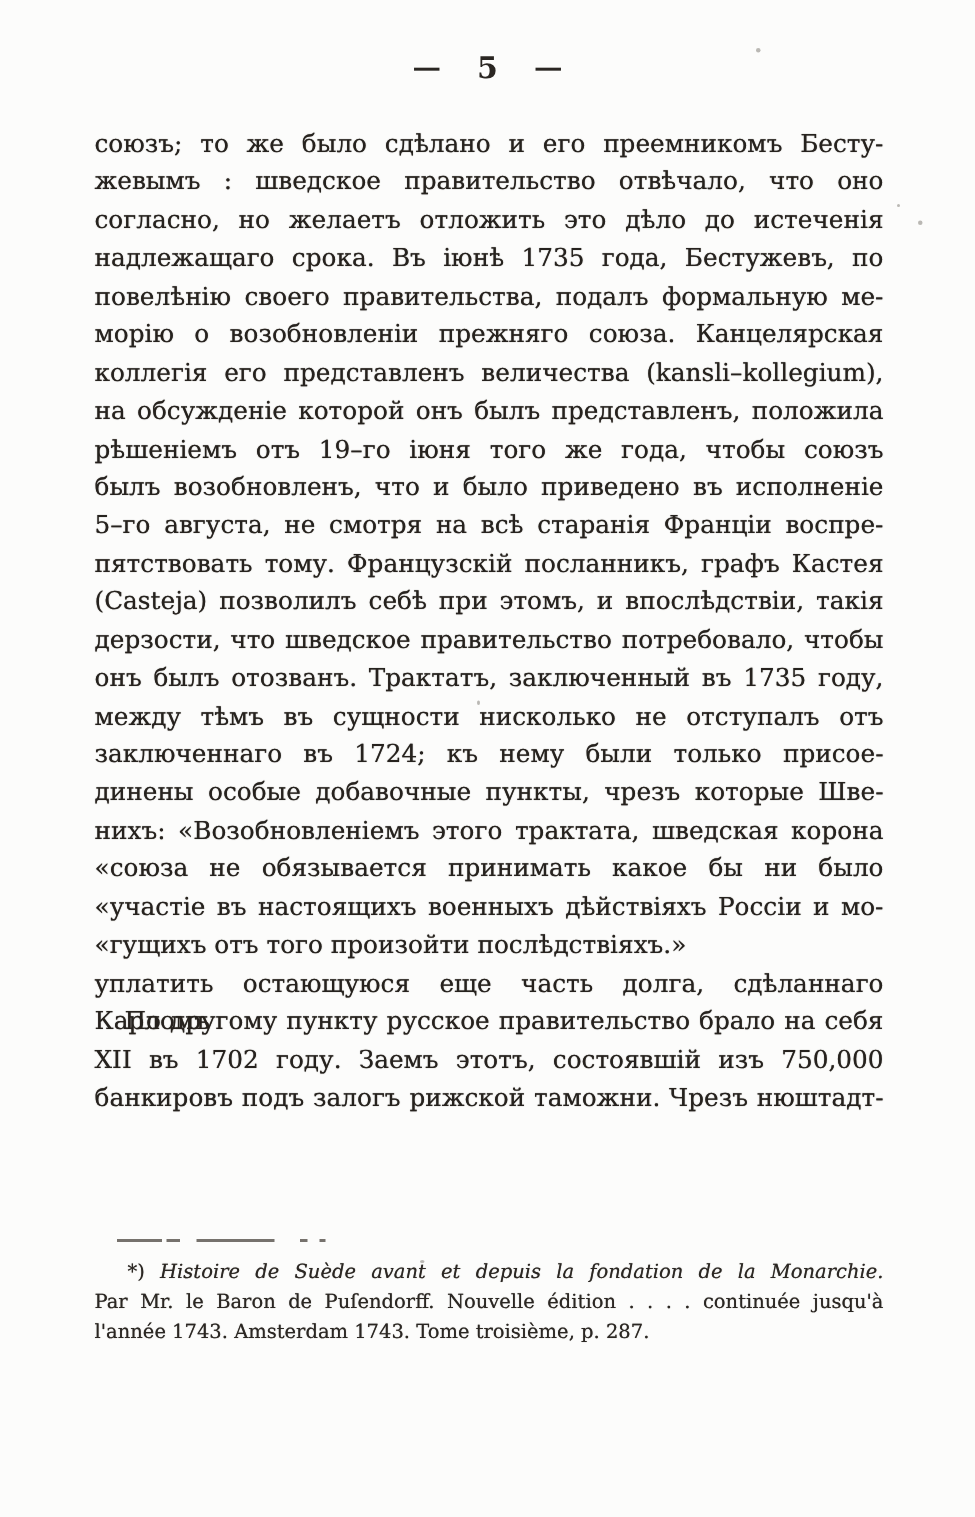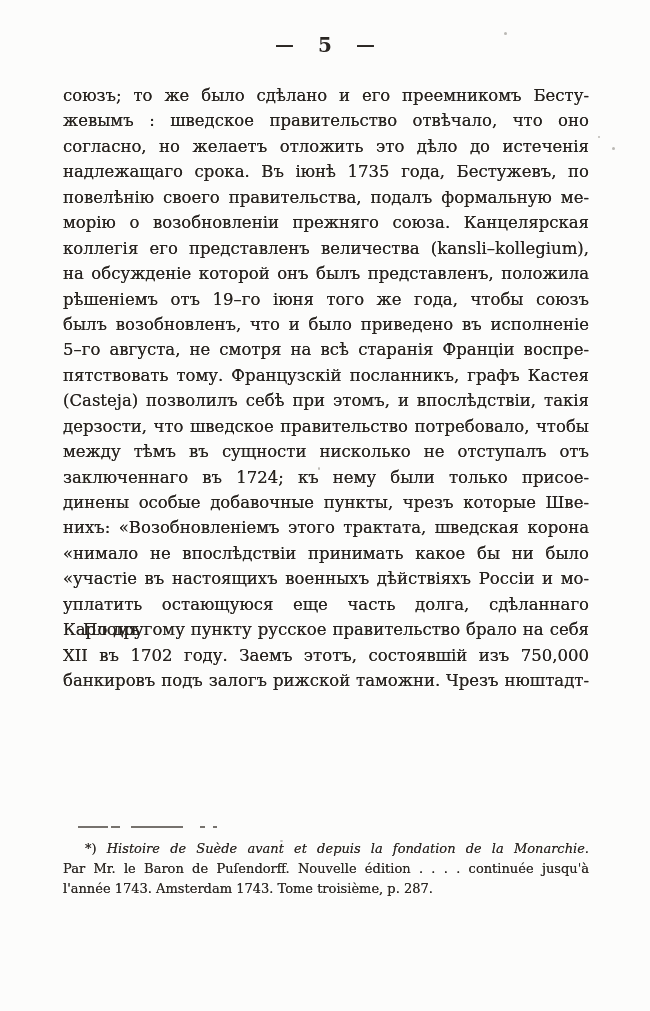--- a/index.html
+++ b/index.html
@@ -78,26 +78,28 @@
     <div class="bline">повелѣнію своего правительства, подалъ формальную ме-</div>
     <div class="bline">морію о возобновленіи прежняго союза. Канцелярская</div>
     <div class="bline">коллегія его представленъ величества (kansli–kollegium),</div>
     <div class="bline">на обсужденіе которой онъ былъ представленъ, положила</div>
     <div class="bline">рѣшеніемъ отъ 19–го іюня того же года, чтобы союзъ</div>
     <div class="bline">былъ возобновленъ, что и было приведено въ исполненіе</div>
     <div class="bline">5–го августа, не смотря на всѣ старанія Франціи воспре-</div>
     <div class="bline">пятствовать тому. Французскій посланникъ, графъ Кастея</div>
     <div class="bline">(Casteja) позволилъ себѣ при этомъ, и впослѣдствіи, такія</div>
     <div class="bline">дерзости, что шведское правительство потребовало, чтобы</div>
+    <div class="bline">онъ былъ отозванъ. Трактатъ, заключенный въ 1735 году,</div>
     <div class="bline">между тѣмъ въ сущности нисколько не отступалъ отъ</div>
     <div class="bline">заключеннаго въ 1724; къ нему были только присое-</div>
     <div class="bline">динены особые добавочные пункты, чрезъ которые Шве-</div>
     <div class="bline">нихъ: «Возобновленіемъ этого трактата, шведская корона</div>
-    <div class="bline">«нимало не впослѣдствіи принимать какое бы ни было</div>
+    <div class="bline">«союза не обязывается принимать какое бы ни было</div>
     <div class="bline">«участіе въ настоящихъ военныхъ дѣйствіяхъ Россіи и мо-</div>
+    <div class="bline no-just">«гущихъ отъ того произойти послѣдствіяхъ.»</div>
     <div class="bline">уплатить остающуюся еще часть долга, сдѣланнаго Карломъ</div>
     <div class="bline indent">По другому пункту русское правительство брало на себя</div>
     <div class="bline">XII въ 1702 году. Заемъ этотъ, состоявшій изъ 750,000</div>
     <div class="bline">банкировъ подъ залогъ рижской таможни. Чрезъ нюштадт-</div>
   </div>
 
   <div class="fn-sep">
     <i style="width:30px"></i>
       <i class="g" style="width:3px"></i>
       <i style="width:9px"></i>

